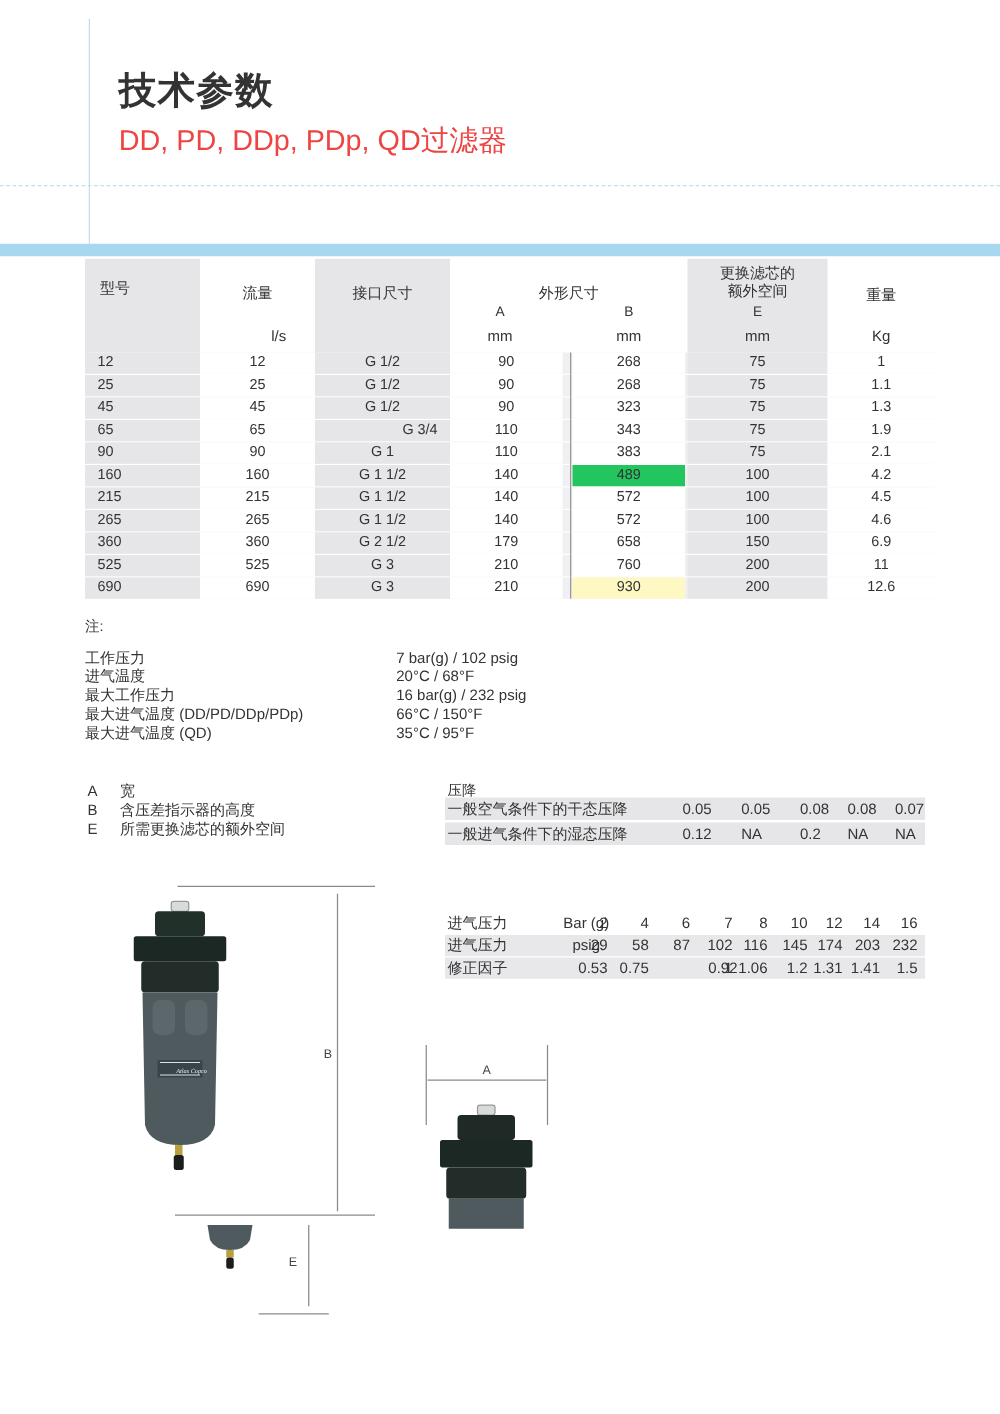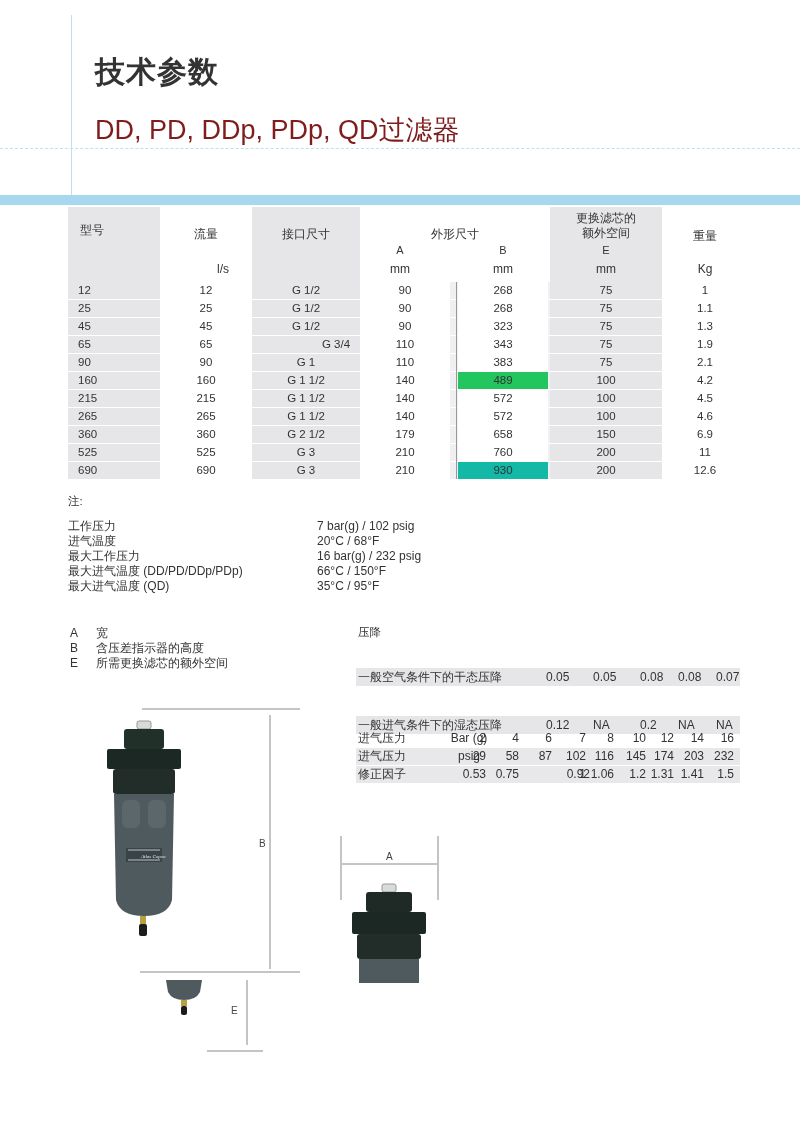--- a/index.html
+++ b/index.html
@@ -6,21 +6,21 @@
   body {
     width:800px; height:1131px; position:relative; overflow:hidden;
     background:#ffffff; color:#333;
     font-family:"Liberation Sans", "DejaVu Sans", sans-serif;
   }
   .abs { position:absolute; }
   .vrule { left:71px; top:15px; width:1px; height:180px; background:#bfe0f0; }
   .dash { left:0; top:148px; width:800px; height:0; border-top:1px dashed #bfe0f0; }
   .title { left:95px; top:52px; font-size:30px; font-weight:bold; color:#333; letter-spacing:1px;
            font-family:"DejaVu Sans", sans-serif; }
-  .subtitle { left:95px; top:112px; font-size:27px; color:#7f1d1d; }
+  .subtitle { left:95px; top:97px; font-size:23px; color:#ef4444; }
   .bluebar { left:0; top:195px; width:800px; height:10px; background:#a8d8ef; }
 
   
   .spec { left:68px; top:207px; width:680px; }
   .spec-head { position:relative; height:75px; }
   .colbg { position:absolute; top:0; bottom:0; background:#e6e6e8; }
   .hcell { position:absolute; font-size:12px; text-align:center; color:#333; }
   .spec-row { position:relative; height:17px; margin-bottom:1px; font-size:11.5px; }
   .spec-row .c { position:absolute; top:0; height:17px; line-height:17px; text-align:center; }
   .spec-row .g { background:#e6e6e8; }
@@ -33,21 +33,21 @@
   .params .v { position:absolute; left:249px; }
 
   .legend { left:68px; top:626px; font-size:12px; line-height:15px; }
   .legend .row { position:relative; height:15px; width:260px; }
   .legend .k { position:absolute; left:2px; }
   .legend .v { position:absolute; left:28px; }
 
   .pd-title { left:358px; top:625px; font-size:11.5px; }
   .pd { left:356px; top:638px; width:384px; font-size:12px; }
   .pd .row { position:relative; height:18px; }
-  .pd .row.g { background:#e6e6e8; margin-bottom:2px;margin-top:30px; }
+  .pd .row.g { background:#e6e6e8; margin-bottom:2px; }
   .pd .cell { position:absolute; top:0; height:18px; line-height:18px; }
   .pd .lab { left:2px; }
 
   .cf { left:356px; top:730px; width:384px; font-size:12px; }
   .cf .row { position:relative; height:17px; margin-bottom:1px; }
   .cf .row.g { background:#e8e8ea; }
   .cf .cell { position:absolute; top:0; height:17px; line-height:17px; text-align:right; width:30px; }
   .cf .lab { left:2px; text-align:left; width:80px; }
   .cf .unit { left:78px; width:70px; text-align:center; }
   .dimtxt { font-size:10px; color:#444; }
@@ -172,21 +172,21 @@
         <div class="c " style="left: 292px; width: 90px; background: rgb(255, 255, 255);">210</div>
         <div class="c " style="left: 390px; width: 90px; background: rgb(255, 255, 255);">760</div>
         <div class="c g" style="left: 482px; width: 112px;">200</div>
         <div class="c " style="left: 594px; width: 86px; background: rgb(255, 255, 255);">11</div>
       </div>
       <div class="spec-row" style="background: rgb(240, 240, 242);">
         <div class="c g" style="left: 0px; width: 82px; padding-left: 10px; text-align: left;">690</div>
         <div class="c " style="left: 92px; width: 92px; background: rgb(255, 255, 255);">690</div>
         <div class="c g" style="left: 184px; width: 108px;">G 3</div>
         <div class="c " style="left: 292px; width: 90px; background: rgb(255, 255, 255);">210</div>
-        <div class="c " style="left: 390px; width: 90px; background: #14b8a6;">930</div>
+        <div class="c " style="left: 390px; width: 90px; background: #fef9c3;">930</div>
         <div class="c g" style="left: 482px; width: 112px;">200</div>
         <div class="c " style="left: 594px; width: 86px; background: rgb(255, 255, 255);">12.6</div>
       </div>
     </div>
 </div>
 <div class="abs divider"></div>
 
 <div class="abs note-label">注:</div>
 <div class="abs params">
   <div class="row">

